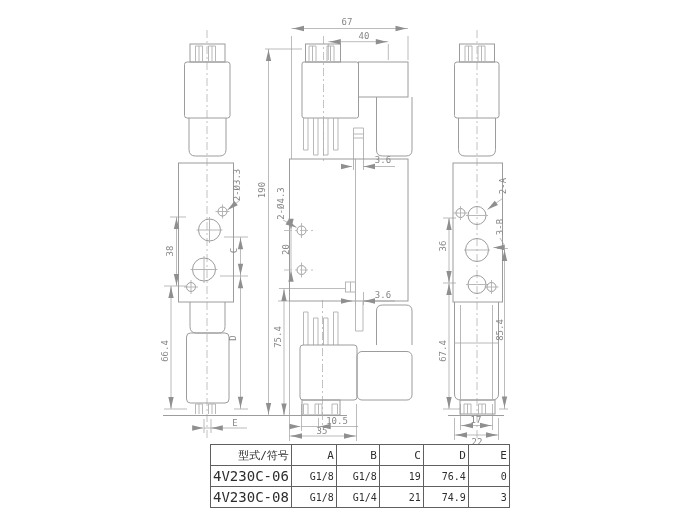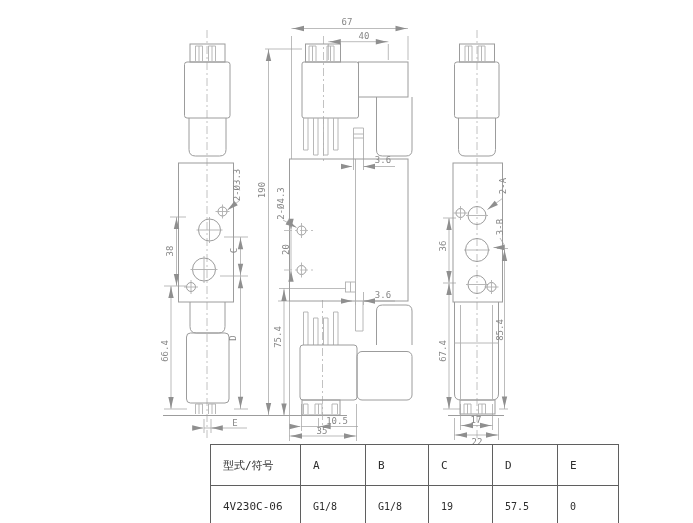--- a/index.html
+++ b/index.html
@@ -6,23 +6,23 @@
   #stage{position:relative;width:693px;height:523px;background:#ffffff;overflow:hidden;
          font-family:"DejaVu Sans Mono","DejaVu Sans",sans-serif;}
   svg{position:absolute;left:0;top:0;}
   .g  {stroke:#9c9c9c;stroke-width:1;fill:none;}
   .g2 {stroke:#b0b0b0;stroke-width:0.9;fill:none;}
   .cl {stroke:#b3b3b3;stroke-width:0.8;fill:none;stroke-dasharray:8 3 2 3;}
   .dl {stroke:#9f9f9f;stroke-width:0.7;fill:none;}
   .dt {font-family:"DejaVu Sans Mono",monospace;font-size:9px;fill:#878787;text-anchor:middle;}
   #spec-table{position:absolute;left:210px;top:444px;border-collapse:collapse;table-layout:fixed;
               font-family:"DejaVu Sans Mono","DejaVu Sans",sans-serif;color:#2d2d2d;}
-  #spec-table td{border:1px solid #5f5f5f;text-align:left;vertical-align:middle;
-                 height:16px;padding:12px;font-size:10px;white-space:nowrap;}
-  #spec-table td.model{font-size:11px;}
+  #spec-table td{border:1px solid #5f5f5f;text-align:right;vertical-align:middle;
+                 height:16px;padding:2px;font-size:10px;white-space:nowrap;}
+  #spec-table td.model{font-size:14px;}
   #spec-table tr.hdr td{font-size:11px;}
 </style>
 </head>
 <body>
 
 <div id="stage">
 <svg width="693" height="523" viewBox="0 0 693 523">
   <defs>
     <marker id="arr" markerWidth="12" markerHeight="8" refX="11.5" refY="4" orient="auto" markerUnits="userSpaceOnUse">
       <path d="M11.5 4 L0.5 1.3 L0.5 6.7 Z" fill="#8f8f8f"></path>
@@ -238,18 +238,26 @@
       <td style="width:38px">B</td>
       <td style="width:39px">C</td>
       <td style="width:40px">D</td>
       <td style="width:36px">E</td>
     </tr>
     <tr>
       <td class="model">4V230C-06</td>
       <td>G1/8</td>
       <td>G1/8</td>
       <td>19</td>
-      <td>57.5</td>
+      <td>76.4</td>
       <td>0</td>
+    </tr>
+    <tr>
+      <td class="model">4V230C-08</td>
+      <td>G1/8</td>
+      <td>G1/4</td>
+      <td>21</td>
+      <td>74.9</td>
+      <td>3</td>
     </tr>
   </tbody>
     </table>
 </div>
 
 </body></html>

